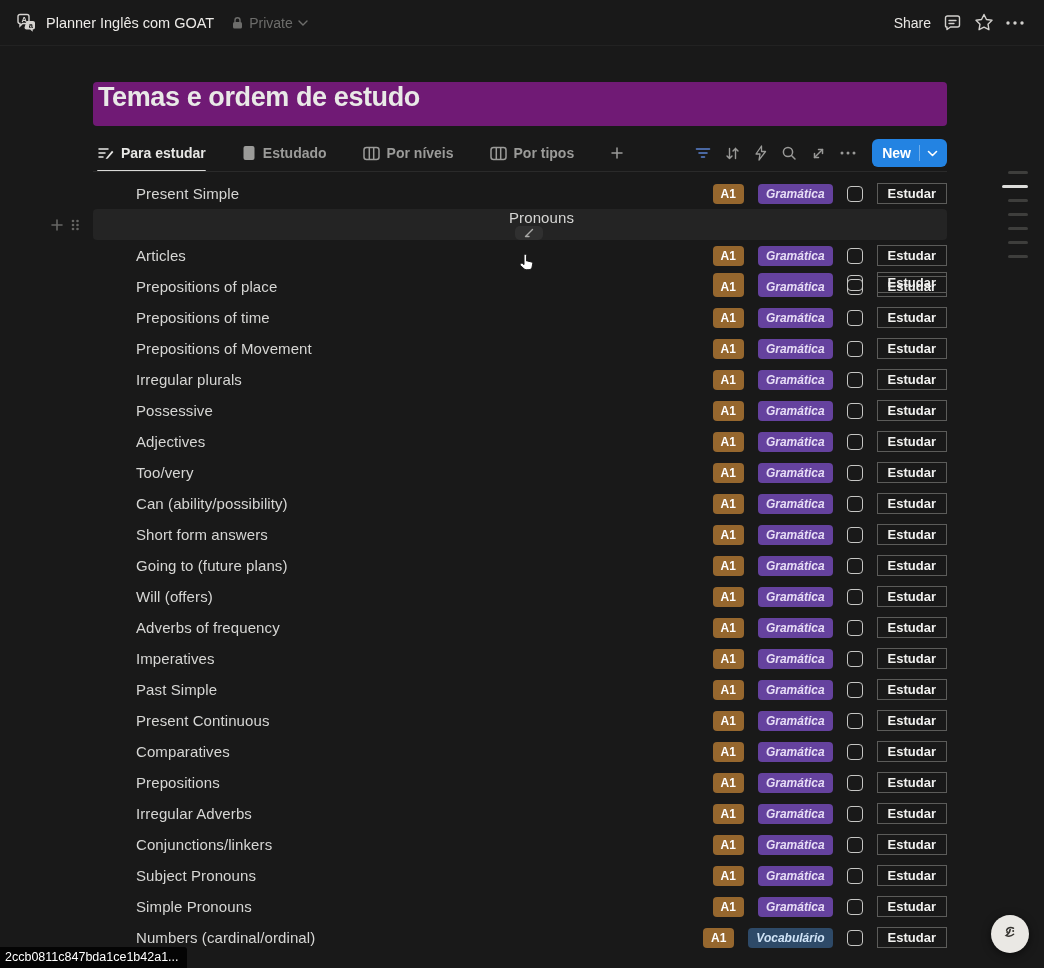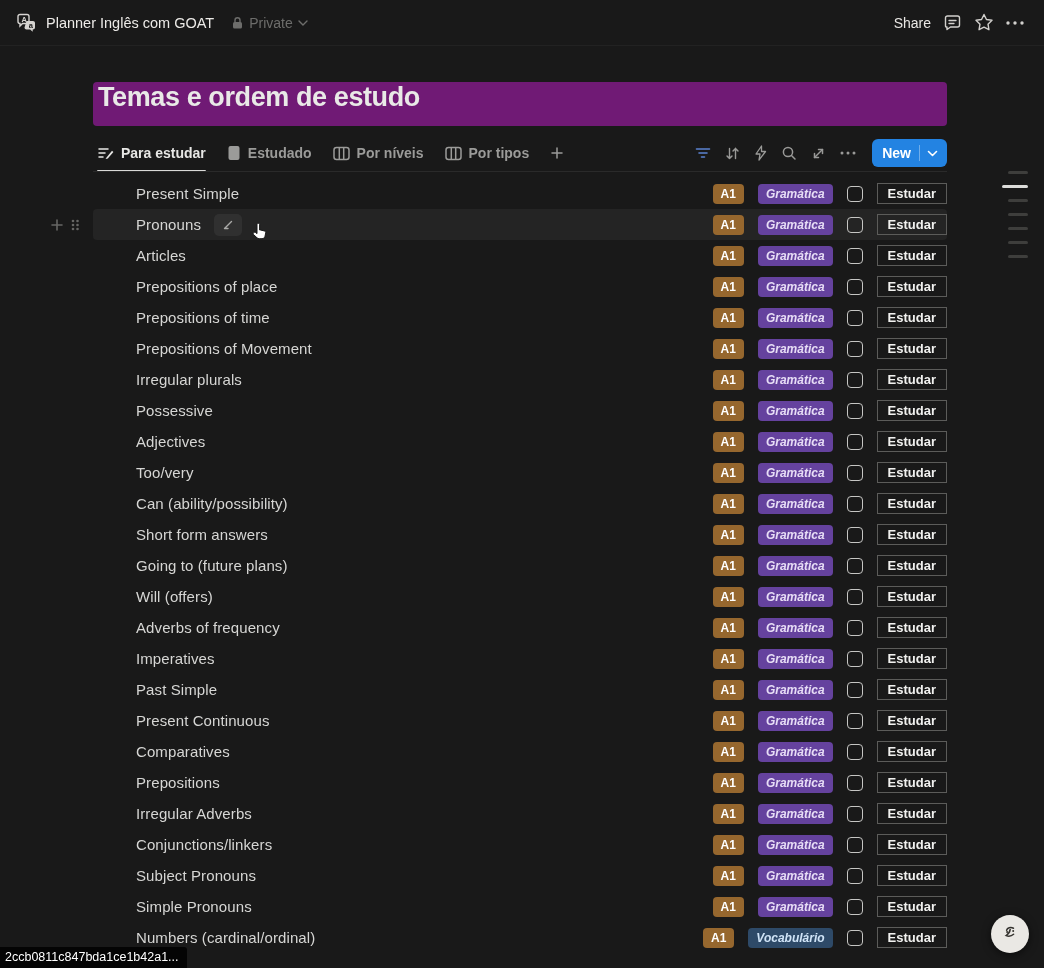--- a/index.html
+++ b/index.html
@@ -18,40 +18,40 @@
   .tb-private{display:flex;align-items:center;gap:5px;color:#6d6d6b;font-size:14px;margin-left:8px;}
   .tb-right{display:flex;align-items:center;gap:12px;color:#d2d0cd;}
   .share-btn{font-size:14px;font-weight:500;color:#e9e7e4;cursor:default;}
   
   .title-box{position:absolute;left:93px;top:82px;width:854px;height:44px;background:#701a75;
     border-radius:4px;display:flex;padding-left:5px;box-sizing:border-box;}
   .title-text{font-size:27px;font-weight:700;letter-spacing:-0.4px;color:#e9e9e7;}
   
   .tabbar{position:absolute;left:93px;top:134px;width:854px;height:38px;}
   .tabbar .divider{position:absolute;left:0;right:0;bottom:0;height:1px;background:#2a2a2a;}
-  .tabs{display:flex;align-items:center;gap:21px;height:100%;padding-left:4px;}
+  .tabs{display:flex;align-items:center;gap:36px;height:100%;padding-left:4px;}
   .tab{display:flex;align-items:center;gap:7px;font-size:14px;font-weight:600;color:#9b9b99;
     height:100%;position:relative;white-space:nowrap;}
   .tab.active{color:#e7e7e5;}
   .tab.active::after{content:"";position:absolute;left:0;right:0;bottom:0;height:2px;
     background:#d9d9d7;border-radius:1px;}
   .add-view{color:#9b9b99;display:flex;align-items:center;}
   .tools{position:absolute;right:0;top:0;height:38px;display:flex;align-items:center;gap:14px;}
   .tool{color:#9a9a98;display:flex;align-items:center;}
   .tool.filter{color:#5b82d1;}
   .new-btn{display:flex;align-items:center;background:#2383e2;border-radius:6px;height:28px;
     padding:0 2px 0 10px;margin-left:2px;}
   .new-label{color:#ffffff;font-weight:600;font-size:14px;padding-right:8px;}
   .new-divider{width:1px;height:16px;background:rgba(255,255,255,.35);}
   .new-chevron{padding:0 7px;display:flex;}
   
   .rows{position:absolute;left:93px;top:178px;width:854px;}
   .row{height:31px;display:flex;align-items:center;position:relative;padding-left:4px;
     box-sizing:border-box;border-radius:4px;}
-  .row.hovered{background:#242424;}
+  .row.hovered{background:#242424;flex-direction:column;}
   .row-title{font-size:15px;font-weight:500;color:#d6d6d4;letter-spacing:.1px;white-space:nowrap;margin-left:39px;}
   .row-right{margin-left:auto;display:flex;align-items:center;gap:14px;}
   .badge{font-size:12px;font-weight:600;line-height:16px;padding:2px 8px;border-radius:4px;
     white-space:nowrap;}
   .badge-level{background:#96672e;color:#ffffff;}
   .badge-type{background:#65429e;color:#e7ddf6;font-style:italic;}
   .badge-type.vocab{background:#2e4a68;color:#d0e4f7;}
   .checkbox{width:16px;height:16px;border:1.5px solid #c6c6c4;border-radius:4px;box-sizing:border-box;}
   .action-btn{border:1px solid #5c5c5a;border-radius:0;padding:2px 10px;font-size:13px;
     font-weight:600;color:#f1f1ef;white-space:nowrap;}

